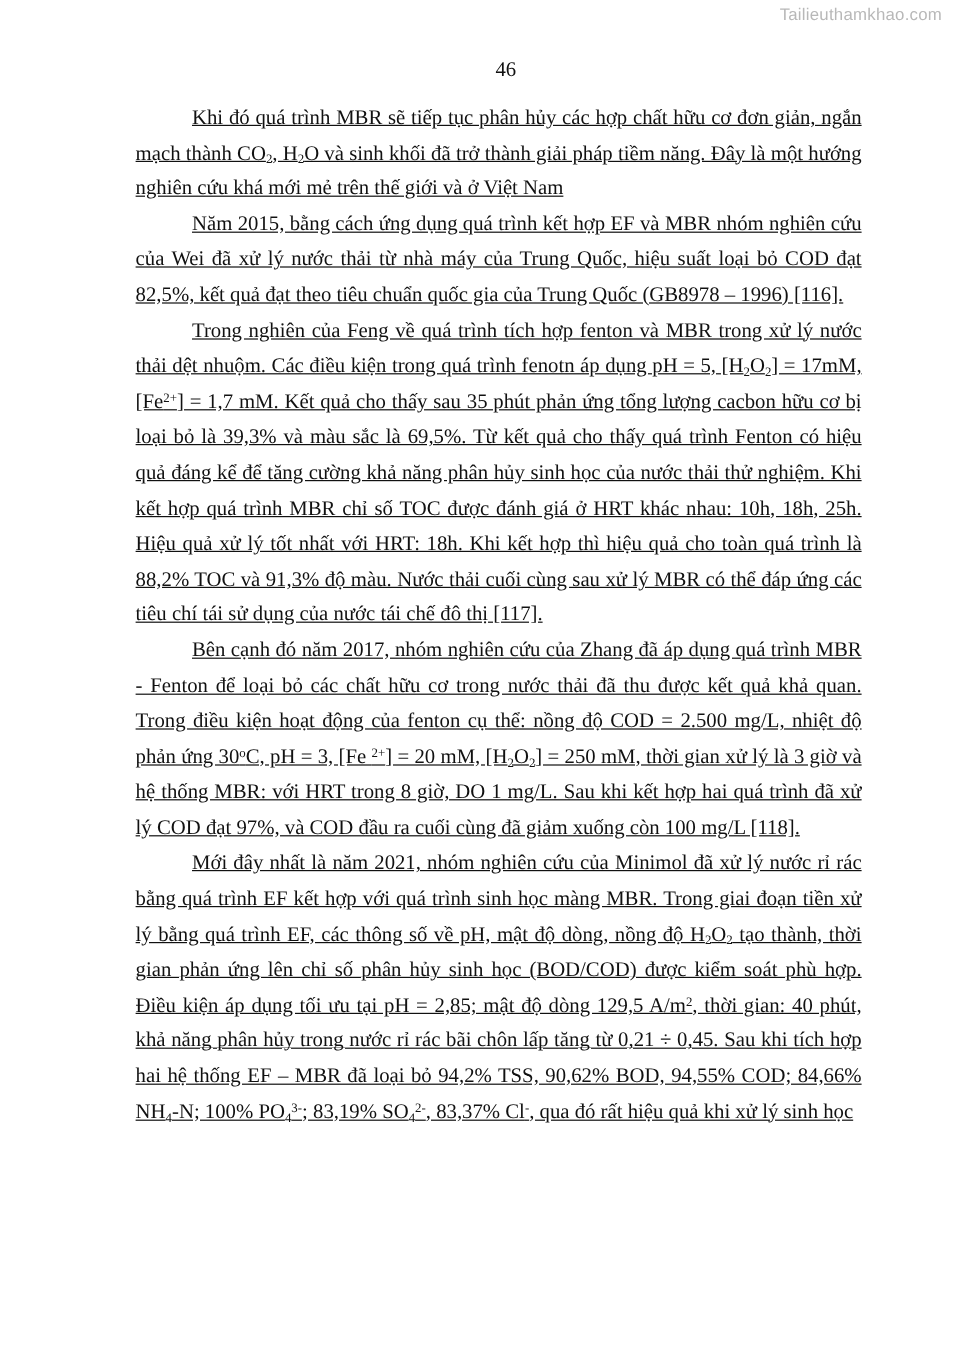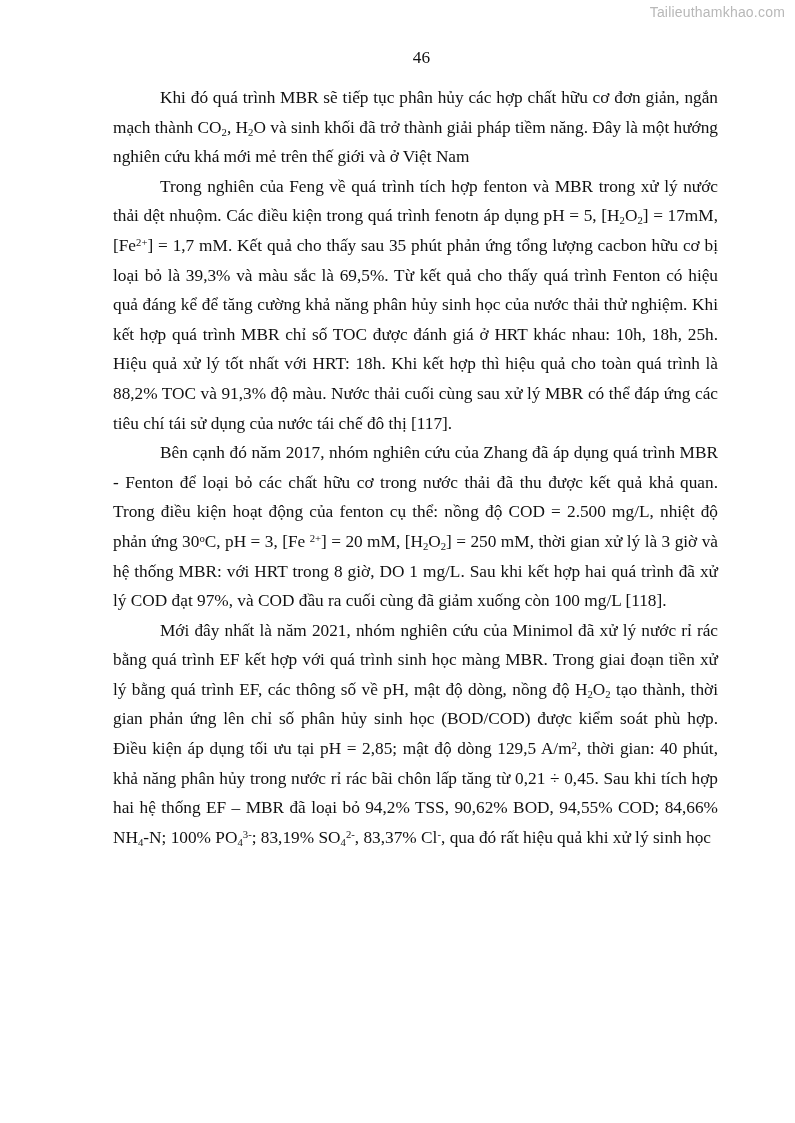--- a/index.html
+++ b/index.html
@@ -40,35 +40,37 @@
       top: 83px;
       left: 113px;
       width: 605px;
       font-size: 17.3px;
       line-height: 29.6px;
       text-align: justify;
     }
     .content p {
       margin: 0;
       text-indent: 47px;
+      text-decoration: underline;
     }
     sub, sup {
       font-size: 0.62em;
       line-height: 0;
       position: relative;
       vertical-align: baseline;
     }
     sub { top: 0.28em; }
     sup { top: -0.45em; }
   </style>
 </head>
 <body>
 
 <div class="watermark">Tailieuthamkhao.com</div>
 
 <div class="page-number">46</div>
 
 <div class="content">
   <p><span>Khi đó quá trình MBR sẽ tiếp tục phân hủy các hợp chất hữu cơ đơn giản, ngắn mạch thành CO</span><sub>2</sub><span>, H</span><sub>2</sub><span>O và sinh khối đã trở thành giải pháp tiềm năng. Đây là một hướng nghiên cứu khá mới mẻ trên thế giới và ở Việt Nam</span></p>
+  <p><span>Năm 2015, bằng cách ứng dụng quá trình kết hợp EF và MBR nhóm nghiên cứu của Wei đã xử lý nước thải từ nhà máy của Trung Quốc, hiệu suất loại bỏ COD đạt 82,5%, kết quả đạt theo tiêu chuẩn quốc gia của Trung Quốc (GB8978 – 1996) [116].</span></p>
   <p><span>Trong nghiên của Feng về quá trình tích hợp fenton và MBR trong xử lý nước thải dệt nhuộm. Các điều kiện trong quá trình fenotn áp dụng pH = 5, [H</span><sub>2</sub><span>O</span><sub>2</sub><span>] = 17mM, [Fe</span><sup>2+</sup><span>] = 1,7 mM. Kết quả cho thấy sau 35 phút phản ứng tổng lượng cacbon hữu cơ bị loại bỏ là 39,3% và màu sắc là 69,5%. Từ kết quả cho thấy quá trình Fenton có hiệu quả đáng kể để tăng cường khả năng phân hủy sinh học của nước thải thử nghiệm. Khi kết hợp quá trình MBR chỉ số TOC được đánh giá ở HRT khác nhau: 10h, 18h, 25h. Hiệu quả xử lý tốt nhất với HRT: 18h. Khi kết hợp thì hiệu quả cho toàn quá trình là 88,2% TOC và 91,3% độ màu. Nước thải cuối cùng sau xử lý MBR có thể đáp ứng các tiêu chí tái sử dụng của nước tái chế đô thị [117].</span></p>
   <p><span>Bên cạnh đó năm 2017, nhóm nghiên cứu của Zhang đã áp dụng quá trình MBR - Fenton để loại bỏ các chất hữu cơ trong nước thải đã thu được kết quả khả quan. Trong điều kiện hoạt động của fenton cụ thể: nồng độ COD = 2.500 mg/L, nhiệt độ phản ứng 30</span><sup>o</sup><span>C, pH = 3, [Fe </span><sup>2+</sup><span>] = 20 mM,  [H</span><sub>2</sub><span>O</span><sub>2</sub><span>] = 250 mM, thời gian xử lý là 3 giờ và hệ thống MBR: với HRT trong 8 giờ, DO 1 mg/L. Sau khi kết hợp hai quá trình đã xử lý COD đạt 97%, và COD đầu ra cuối cùng đã giảm xuống còn 100 mg/L [118].</span></p>
   <p><span>Mới đây nhất là năm 2021, nhóm nghiên cứu của Minimol đã xử lý nước rỉ rác bằng quá trình EF kết hợp với quá trình sinh học màng MBR. Trong giai đoạn tiền xử lý bằng quá trình EF, các thông số về pH, mật độ dòng, nồng độ H</span><sub>2</sub><span>O</span><sub>2</sub><span> tạo thành, thời gian phản ứng lên chỉ số phân hủy sinh học (BOD/COD) được kiểm soát phù hợp. Điều kiện áp dụng tối ưu tại pH = 2,85; mật độ dòng 129,5 A/m</span><sup>2</sup><span>, thời gian: 40 phút, khả năng phân hủy trong nước rỉ rác bãi chôn lấp tăng từ 0,21 ÷ 0,45. Sau khi tích hợp hai hệ thống EF – MBR đã loại bỏ 94,2% TSS, 90,62% BOD, 94,55% COD; 84,66% NH</span><sub>4</sub><span>-N; 100% PO</span><sub>4</sub><sup>3-</sup><span>; 83,19% SO</span><sub>4</sub><sup>2-</sup><span>, 83,37% Cl</span><sup>-</sup><span>, qua đó rất hiệu quả khi xử lý sinh học</span></p>
 </div>
 
 </body></html>

